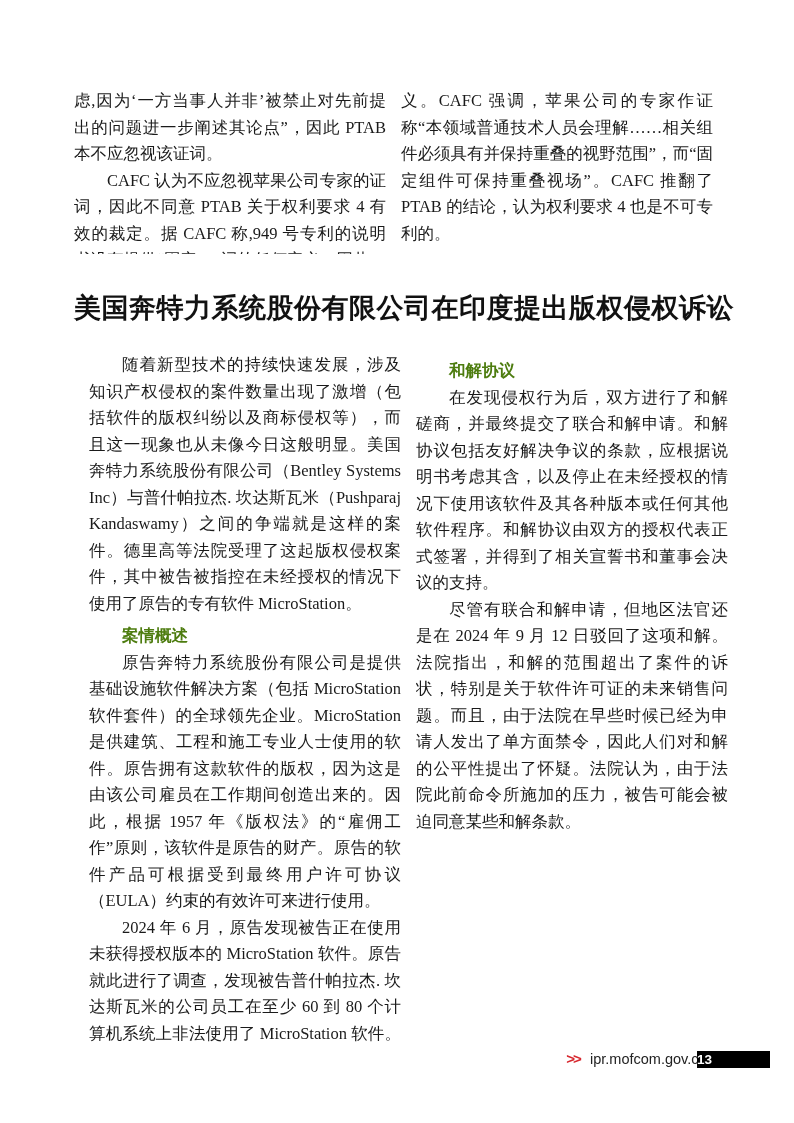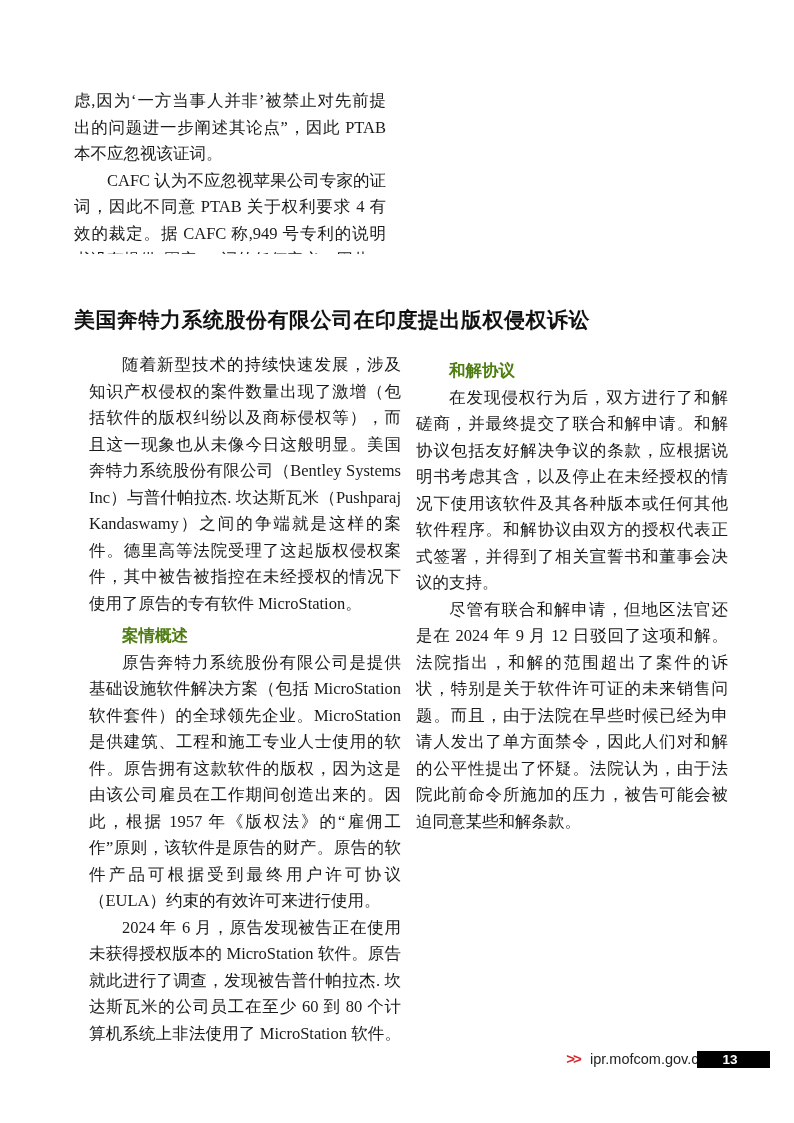--- a/index.html
+++ b/index.html
@@ -27,25 +27,25 @@
     overflow:hidden;
   }
   .top-row{top:88px;}
   .top-row .col{height:166px;}
   .body-row{top:352px;margin-left:15px;}
   .body-row .col{height:692px;}
   p{margin:0;}
   p.indent{text-indent:2em;}
   .article-title{
     position:absolute;
-    left:74px;top:306px;
+    left:74px;top:290px;
     width:648px;
     font-family:Liberation Mono, monospace;
     font-weight:bold;
-    font-size:21px;
+    font-size:27px;
     letter-spacing:0.5px;
     color:#111111;
     white-space:nowrap;
   }
   .subhead{
     font-family:"Liberation Sans","DejaVu Sans",sans-serif;
     font-weight:bold;
     font-size:16.5px;
     color:#4d7c0f;
     text-indent:2em;
@@ -75,35 +75,39 @@
   }
   .footer-pagebox{
     position:absolute;
     left:697px;top:1px;
     width:73px;height:17px;
     background:#000000;
     color:#ffffff;
     font-weight:bold;
     font-size:13.5px;
     line-height:17px;
-    text-align:center;
+    text-align:left;
     padding:0;
     box-sizing:border-box;
     padding-right:7px;
   }
 </style>
 </head>
 <body>
 
 <div class="page">
 
   <div class="two-col top-row">
     <div class="col">
       <p>虑,因为‘一方当事人并非’被禁止对先前提出的问题进一步阐述其论点”，因此 PTAB 本不应忽视该证词。</p>
       <p class="indent">CAFC 认为不应忽视苹果公司专家的证词，因此不同意 PTAB 关于权利要求 4 有效的裁定。据 CAFC 称,949 号专利的说明书没有提供“固定”一词的任何定义，因此，PTAB 应根据说明书考虑其含</p>
+    </div>
+    <div class="col">
+      <p>义。CAFC 强调，苹果公司的专家作证称“本领域普通技术人员会理解……相关组件必须具有并保持重叠的视野范围”，而“固定组件可保持重叠视场”。CAFC 推翻了 PTAB 的结论，认为权利要求 4 也是不可专利的。</p>
+
     </div>
   </div>
 
   <div class="article-title">美国奔特力系统股份有限公司在印度提出版权侵权诉讼</div>
 
   <div class="two-col body-row">
     <div class="col">
       <p class="indent">随着新型技术的持续快速发展，涉及知识产权侵权的案件数量出现了激增（包括软件的版权纠纷以及商标侵权等），而且这一现象也从未像今日这般明显。美国奔特力系统股份有限公司（Bentley Systems Inc）与普什帕拉杰. 坎达斯瓦米（Pushparaj Kandaswamy）之间的争端就是这样的案件。德里高等法院受理了这起版权侵权案件，其中被告被指控在未经授权的情况下使用了原告的专有软件 MicroStation。</p>
       <div class="subhead">案情概述</div>
       <p class="indent">原告奔特力系统股份有限公司是提供基础设施软件解决方案（包括 MicroStation 软件套件）的全球领先企业。MicroStation 是供建筑、工程和施工专业人士使用的软件。原告拥有这款软件的版权，因为这是由该公司雇员在工作期间创造出来的。因此，根据 1957 年《版权法》的“雇佣工作”原则，该软件是原告的财产。原告的软件产品可根据受到最终用户许可协议（EULA）约束的有效许可来进行使用。</p>

